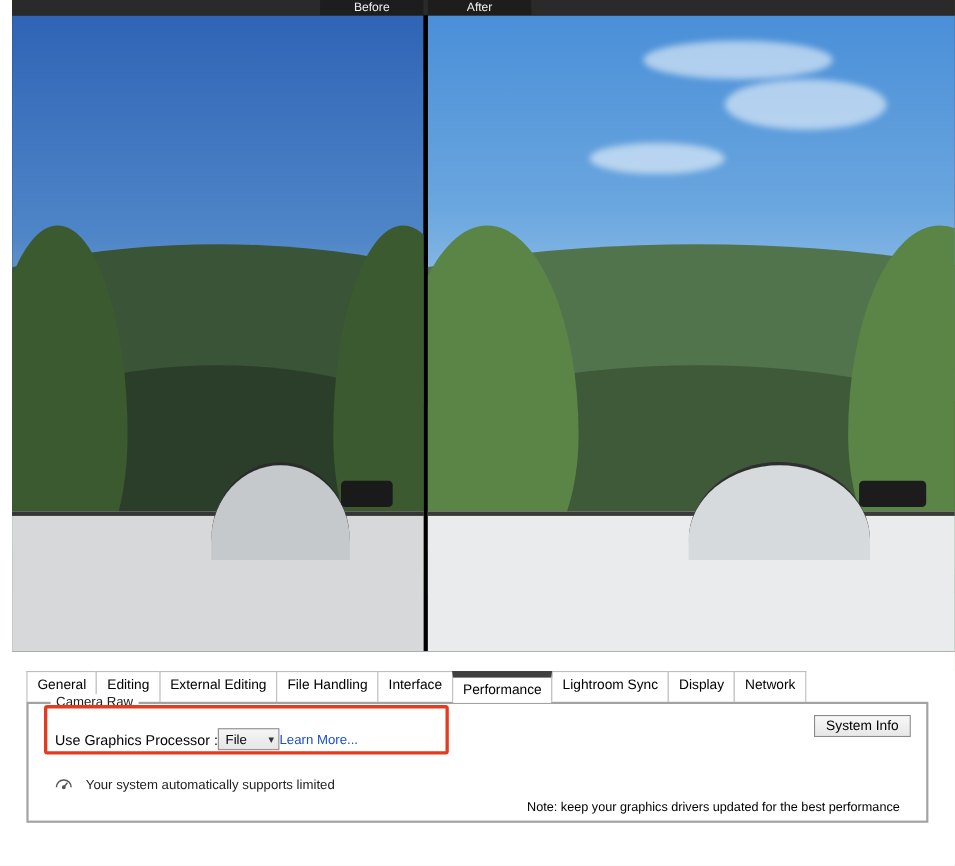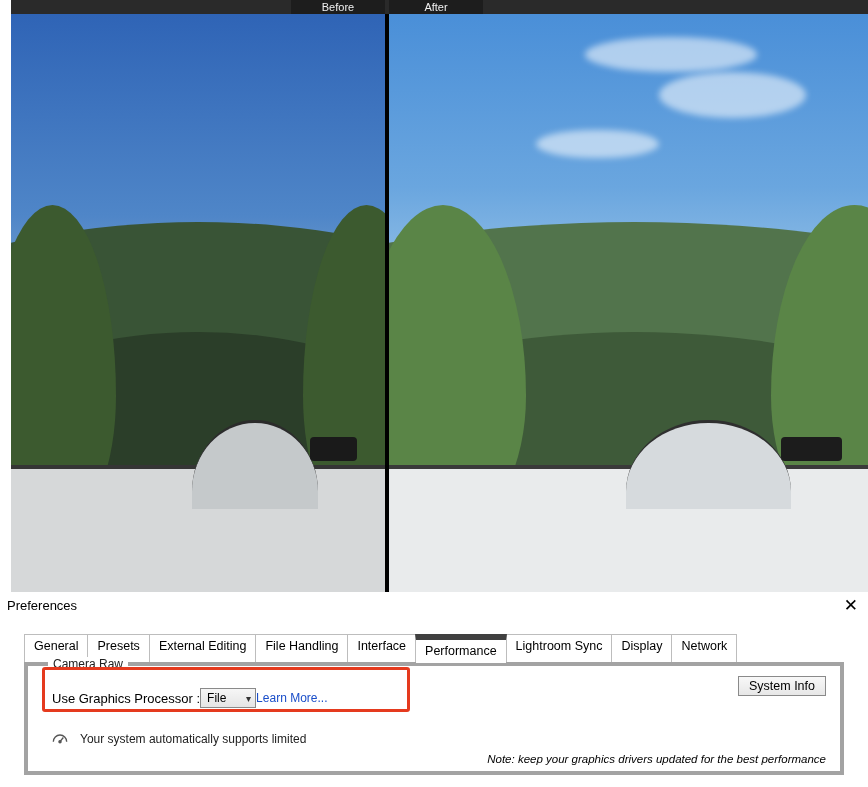--- a/index.html
+++ b/index.html
@@ -174,21 +174,21 @@
   }
   .tab.active::after {
     content: "";
     position: absolute;
     left: 0; right: 0; bottom: -1px;
     height: 2px; background: #fff;
   }
 
   .tab-body {
     margin: 0 24px 0 24px;
-    border: 4px solid #a3a3a3;
+    border: 2px solid #a3a3a3;
     padding: 14px 14px 18px 14px;
     position: relative;
     min-height: 110px;
     text-align: center;
   }
 
   .fieldset-caption {
     position: absolute;
     top: -9px;
     left: 20px;
@@ -247,24 +247,23 @@
     gap: 10px;
     padding: 22px 0 0 8px;
     align-items: flex-start;
   }
   .gauge-icon svg { width: 20px; height: 20px; }
   .gpu-name { font-size: 13px; }
   .gpu-support { font-size: 12px; color: #222; padding-top: 2px; }
 
   .gpu-note {
     position: absolute;
-    right: 14px;
+    right: 24px;
     bottom: 6px;
     font-size: 11.5px;
-    font-style: italic;
     color: #000;
   }
 </style>
 </head>
 <body>
 
 <div class="top-area">
   <div class="header-bar"></div>
   <div class="label-before">Before</div>
   <div class="label-after">After</div>
@@ -287,28 +286,24 @@
       <div class="mountain-far"></div>
       <div class="mountain-near"></div>
       <div class="tree-left"></div>
       <div class="tree-right"></div>
       <div class="rv"></div>
     </div>
   </div>
 </div>
 
 <div class="prefs">
-  <div class="prefs-title-row">
-    <div class="prefs-title">Preferences</div>
-    <div class="close-x">✕</div>
-  </div>
 
   <div class="tabstrip">
     <div class="tab inactive">General</div>
-    <div class="tab inactive">Presets</div>
+    <div class="tab inactive">Editing</div>
     <div class="tab inactive">External Editing</div>
     <div class="tab inactive">File Handling</div>
     <div class="tab inactive">Interface</div>
     <div class="tab active">Performance</div>
     <div class="tab inactive">Lightroom Sync</div>
     <div class="tab inactive">Display</div>
     <div class="tab inactive">Network</div>
   </div>
 
   <div class="tab-body">

